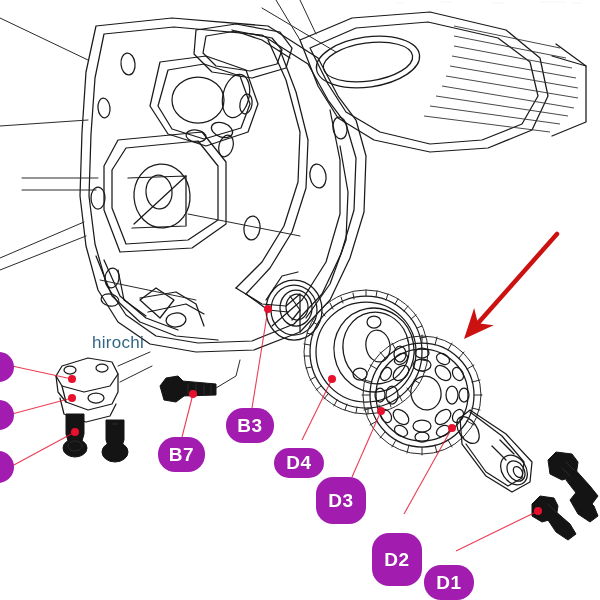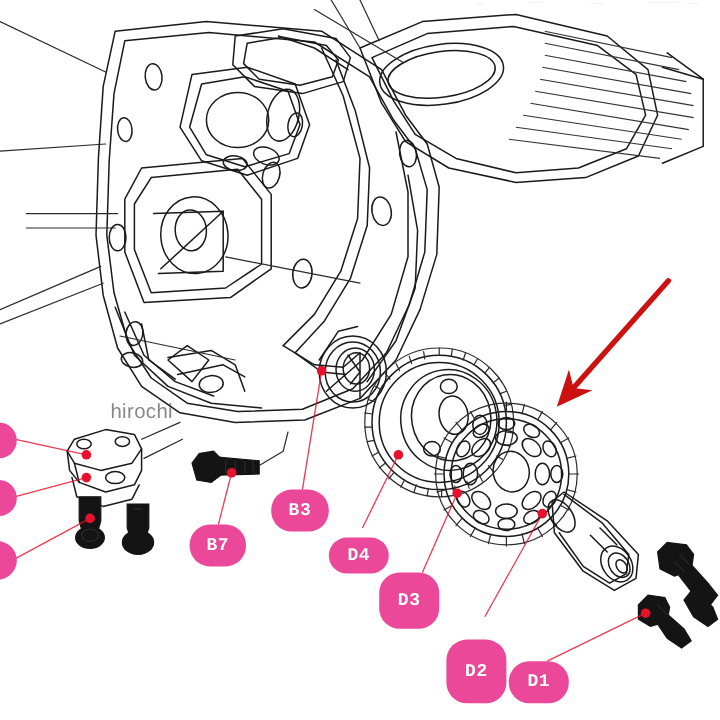--- a/index.html
+++ b/index.html
@@ -22,46 +22,46 @@
     left: 0;
     top: 0;
     width: 600px;
     height: 600px;
   }
   .watermark {
     position: absolute;
     left: 92px;
     top: 333px;
     font-size: 17px;
-    color: #737373;
+    color: #0c4a6e;
     font-family: "Liberation Sans", sans-serif;
     letter-spacing: 0.3px;
     opacity: 0.85;
     white-space: nowrap;
   }
   .note {
     position: absolute;
     right: 4px;
     bottom: 2px;
     font-size: 21px;
     color: #1a1a1a;
     font-family: "DejaVu Sans", sans-serif;
     letter-spacing: 0px;
     white-space: nowrap;
   }
   .badge {
     position: absolute;
     display: flex;
     align-items: center;
     justify-content: center;
-    background: #ec4899;
+    background: #a21caf;
     color: #ffffff;
-    font-family: Liberation Mono, monospace;
+    font-family: Liberation Sans, sans-serif;
     font-weight: bold;
-    font-size: 15px;
+    font-size: 19px;
     border-radius: 17px;
     letter-spacing: 0.5px;
     box-sizing: border-box;
     text-shadow: 0 0 1px rgba(0,0,0,0.15);
   }
   .badge.partial {
     border-top-left-radius: 0;
     border-bottom-left-radius: 0;
   }
 </style>
@@ -387,20 +387,20 @@
   </svg>
 
   <div class="watermark">hirochi</div>
 
   <div id="badges">
       <div class="badge" style="left: 158px; top: 437px; width: 47px; height: 35px; text-align: center;">B7</div>
       <div class="badge" style="left: 226px; top: 408px; width: 48px; height: 35px;">B3</div>
       <div class="badge" style="left: 274px; top: 448px; width: 50px; height: 30px;">D4</div>
       <div class="badge" style="left: 316px; top: 477px; width: 50px; height: 47px;">D3</div>
       <div class="badge" style="left: 372px; top: 514px; width: 50px; height: 53px; margin-top: 19px;">D2</div>
-      <div class="badge" style="left: 424px; top: 551px; width: 50px; height: 35px;">D1</div>
+      <div class="badge" style="left: 424px; top: 565px; width: 50px; height: 35px;">D1</div>
       <div class="badge partial" style="left: -16px; top: 352px; width: 30px; height: 30px;"></div>
       <div class="badge partial" style="left: -16px; top: 400px; width: 30px; height: 30px;"></div>
       <div class="badge partial" style="left: -16px; top: 451px; width: 30px; height: 32px;"></div>
     </div>
 
 
 </div>
 
 </body></html>

